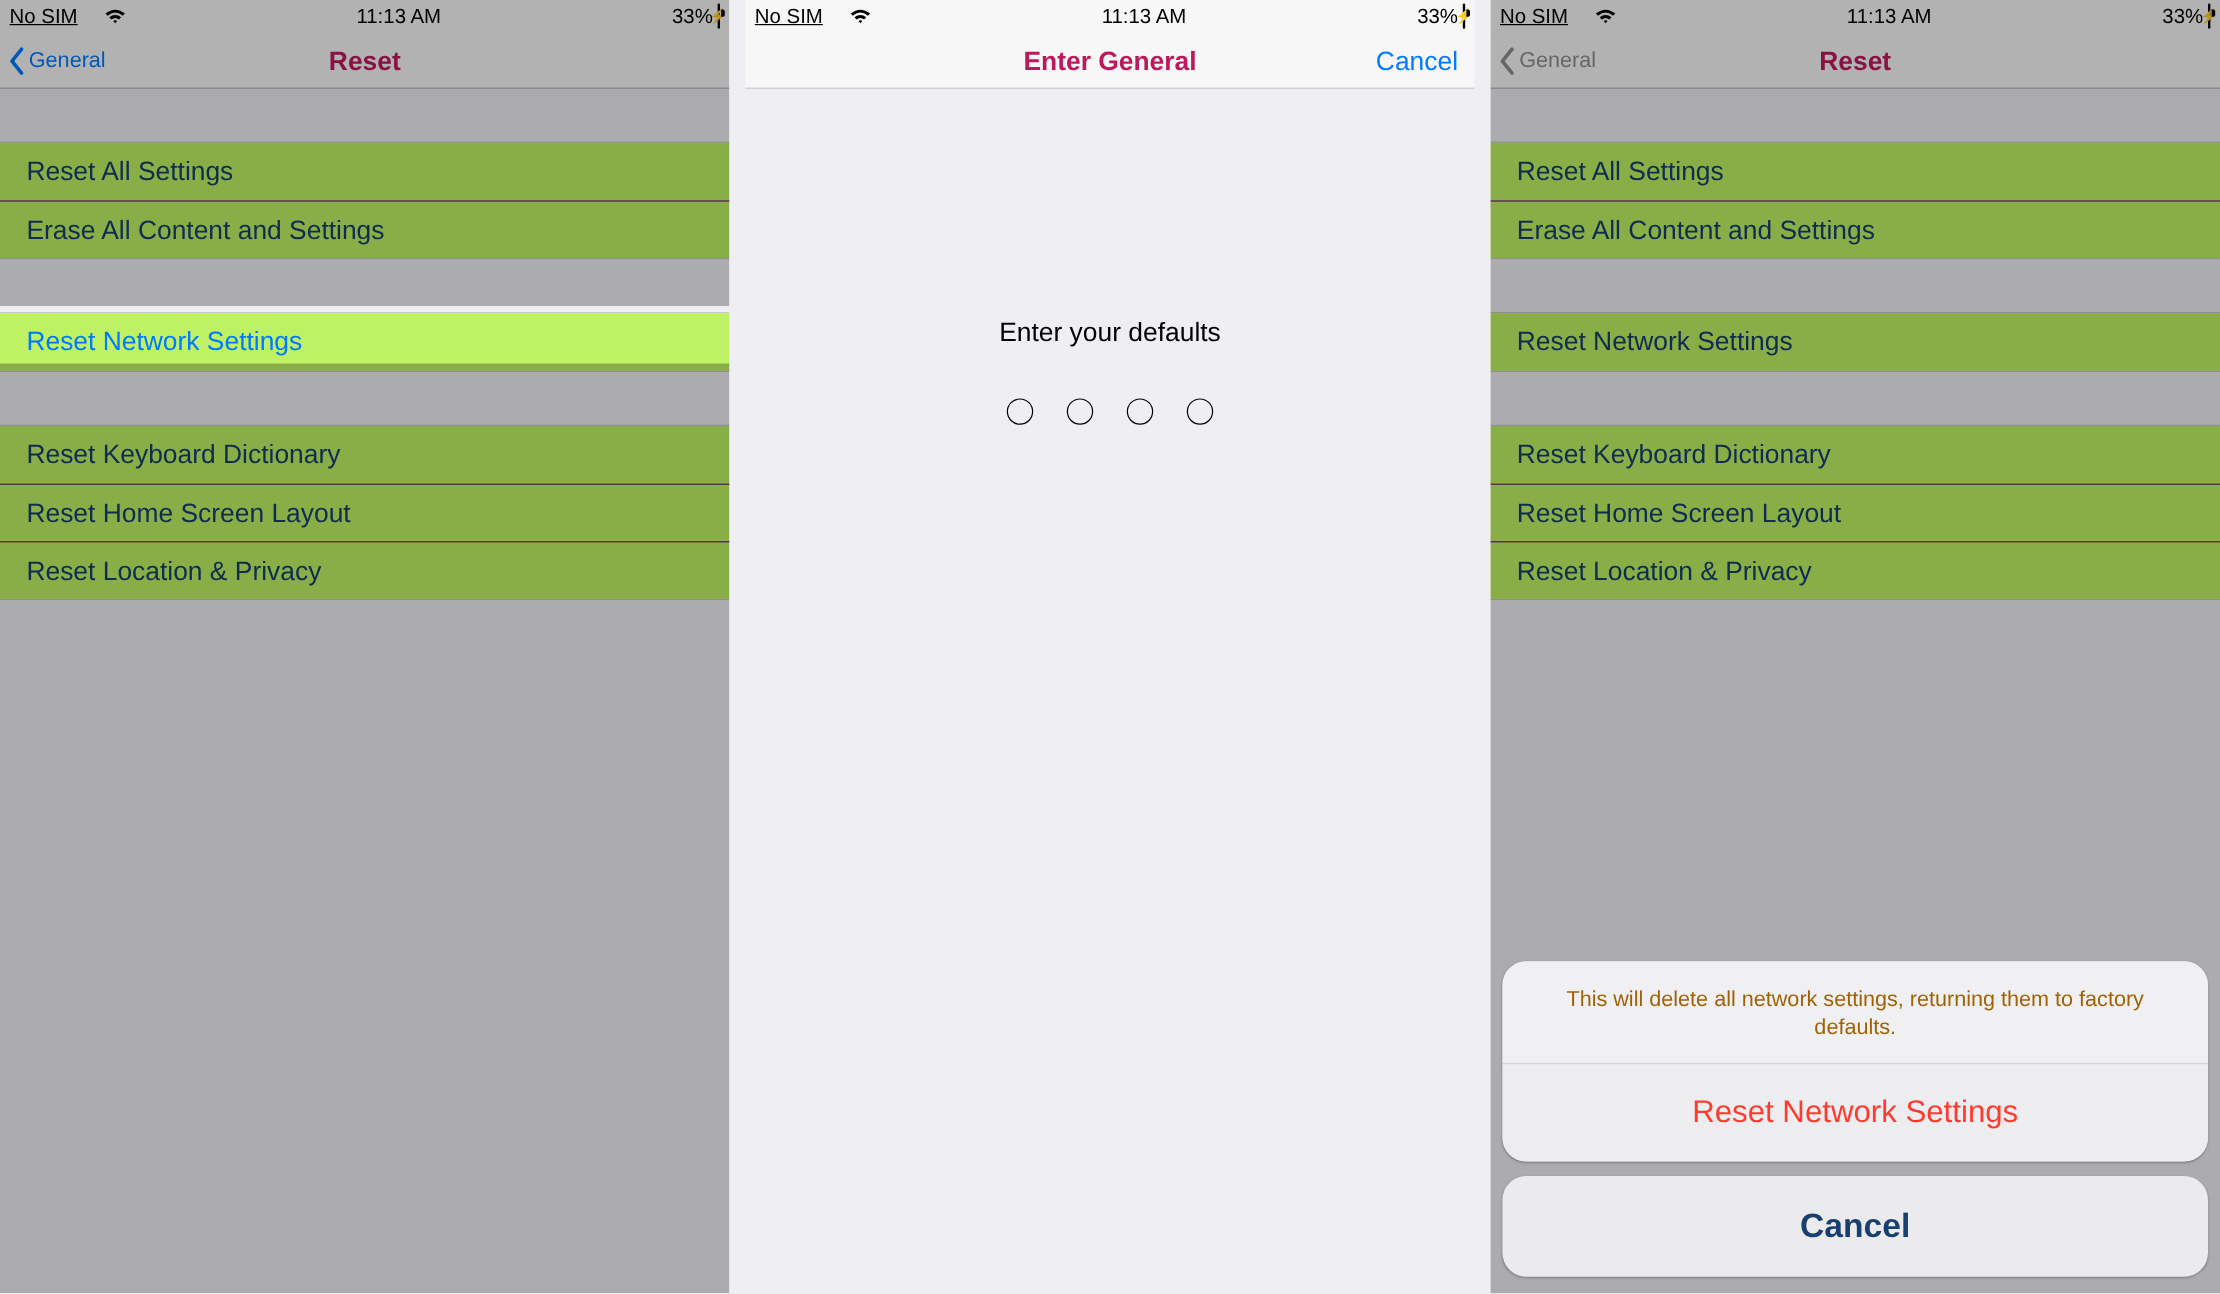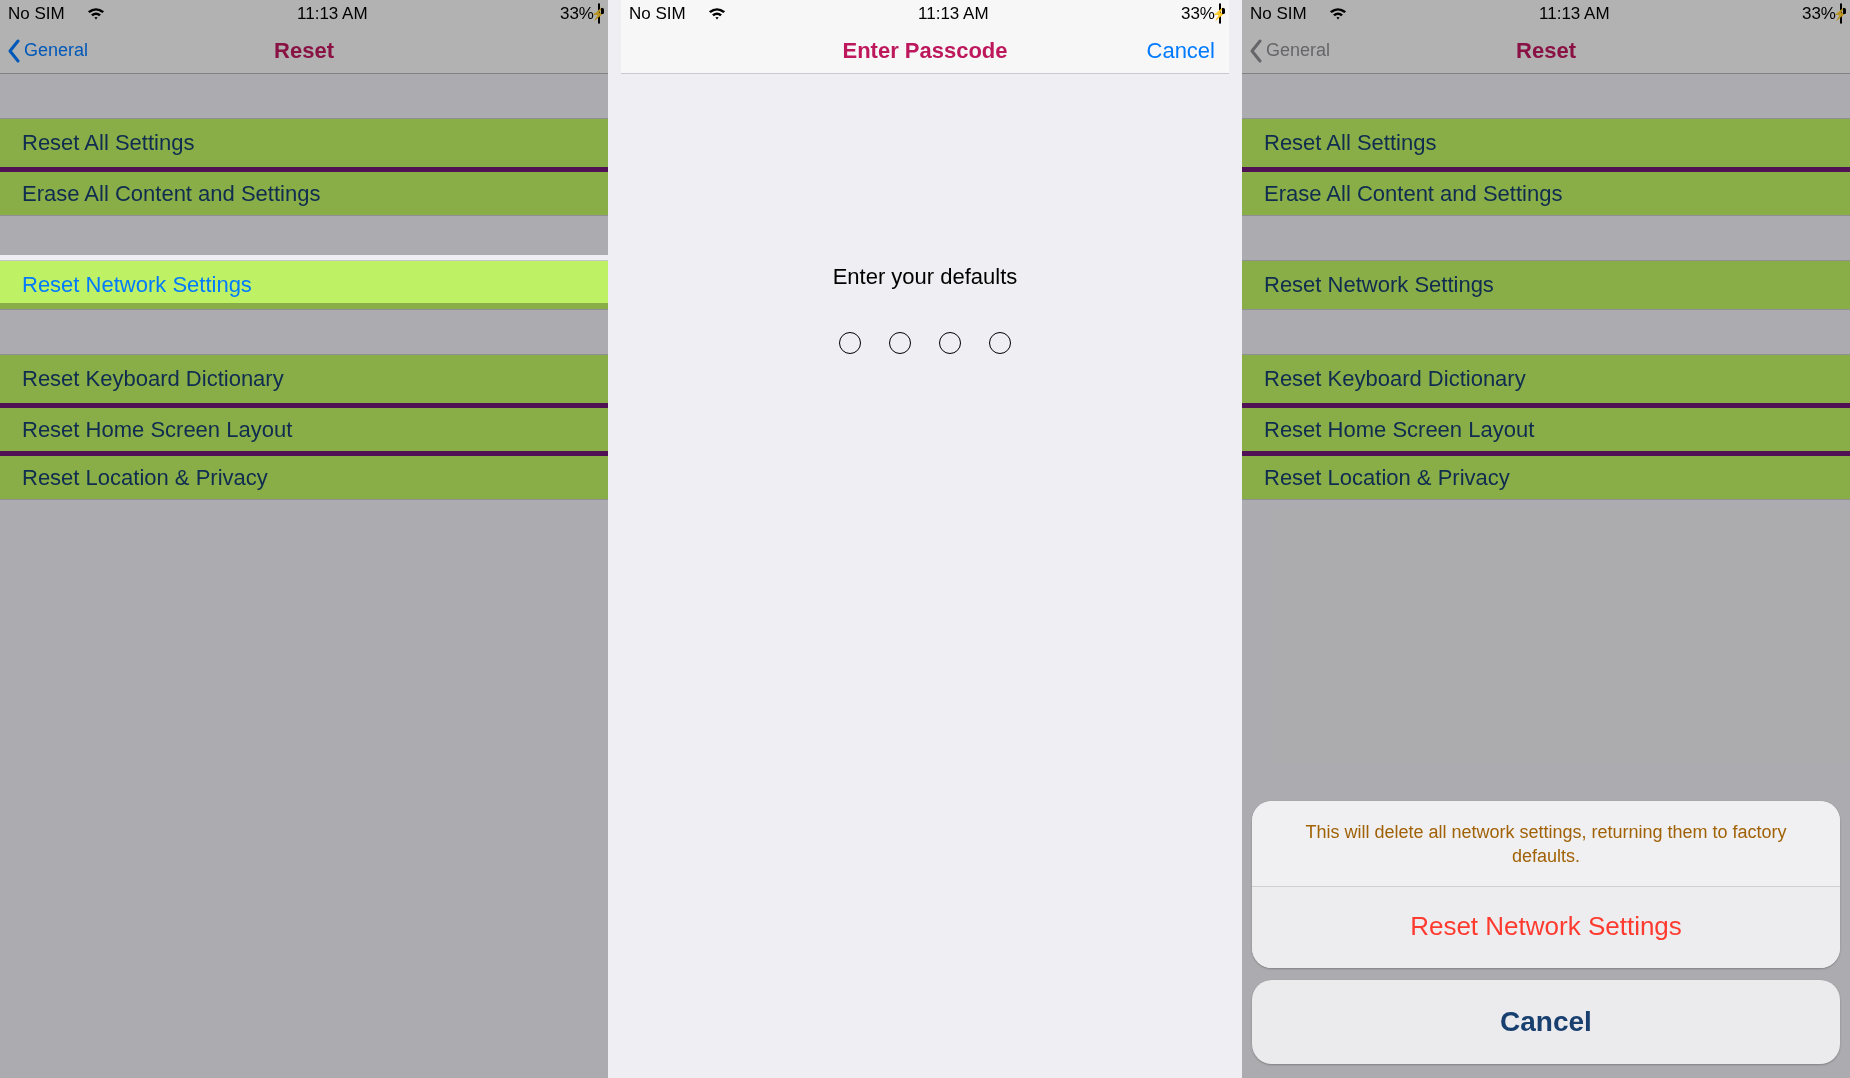--- a/index.html
+++ b/index.html
@@ -2,42 +2,42 @@
 <html><head>
   <meta charset="utf-8">
   <style>
     * { box-sizing: border-box; margin: 0; padding: 0; }
     html, body { width: 1850px; height: 1078px; font-family: -apple-system, "Helvetica Neue", Helvetica, Arial, sans-serif; background: #efeef3; }
     .stage { display: flex; width: 100%; height: 100%; gap: 13px; }
     .pane { position: relative; flex: 1 1 0; background: #efeef3; overflow: hidden; }
 
     
     .status-bar { display: flex; align-items: center; justify-content: space-between; height: 28px; padding: 0 8px; font-size: 17px; background: #f7f7f7; }
-    .status-left { display: flex; align-items: center; gap: 22px; }
+    .status-left { display: flex; align-items: center; gap: 22px; text-decoration: underline; }
     .wifi-icon svg { display: block; }
     .status-center { font-weight: 400; }
     .status-right { display: flex; align-items: flex-end; gap: 4px; }
     .battery-icon { display: inline-block; position: relative; }
     .batt-body { width: 30px; height: 14px; border: 1.3px solid #000; border-radius: 3px; position: relative; }
     .batt-fill { position: absolute; left: 1px; top: 1px; bottom: 1px; width: 33%; background: #3cd35a; border-radius: 1.5px; }
     .batt-tip { position: absolute; right: -4px; top: 4px; width: 3px; height: 6px; background: #000; border-radius: 0 1.5px 1.5px 0; }
     .bolt { position: absolute; left: 50%; top: 50%; transform: translate(-50%, -52%); font-size: 12px; color: #000; line-height: 1; }
 
     
     .nav-bar { position: relative; display: flex; align-items: center; justify-content: center; height: 46px; border-bottom: 1px solid #b4b4b8; background: #f7f7f8; font-size: 22px; }
     .nav-back { position: absolute; left: 6px; display: flex; align-items: center; color: #007aff; gap: 2px; font-size: 18px; }
     .chevron-left { display: inline-flex; align-items: center; }
     .chevron-left svg { display: block; }
     .nav-title { font-weight: 600; color: #be185d; }
     .nav-action { position: absolute; right: 14px; color: #007aff; font-size: 22px; }
 
     
     .group-gap { height: 44px; }
     .cell { display: flex; align-items: center; padding: 0 22px; height: 48px; background: #bef264; color: #173f6f; font-size: 22px; }
-    .cell + .cell { border-top: 5px solid #701a75; }
+    .cell + .cell { border-top: 1px solid #701a75; }
     .group { border-top: 1px solid #c8c7cc; border-bottom: 1px solid #c8c7cc; }
     .group + .group-gap + .group { }
     .highlight { color: #007aff; }
 
     
     .dim-overlay { position: absolute; inset: 0; background: rgba(0,0,0,0.28); pointer-events: none; }
 
     
     .pane2 { background: #efeef3; }
     .pane2 .nav-bar { border-bottom: 1px solid #c9c9cd; }
@@ -134,21 +134,21 @@
       </div>
       <div class="status-center">11:13 AM</div>
       <div class="status-right">
         <span>33%</span>
         <span class="battery-icon">
           <span class="batt-body"><span class="batt-fill"></span><span class="bolt">⚡</span></span><span class="batt-tip"></span>
         </span>
       </div>
     </div>
     <div class="nav-bar">
-      <div class="nav-title">Enter Passcode</div>
+      <div class="nav-title">Enter General</div>
       <div class="nav-action">Cancel</div>
     </div>
     <div class="passcode-area">
       <div class="passcode-prompt">Enter your defaults</div>
       <div class="dots">
         <span class="dot"></span>
         <span class="dot"></span>
         <span class="dot"></span>
         <span class="dot"></span>
       </div>

